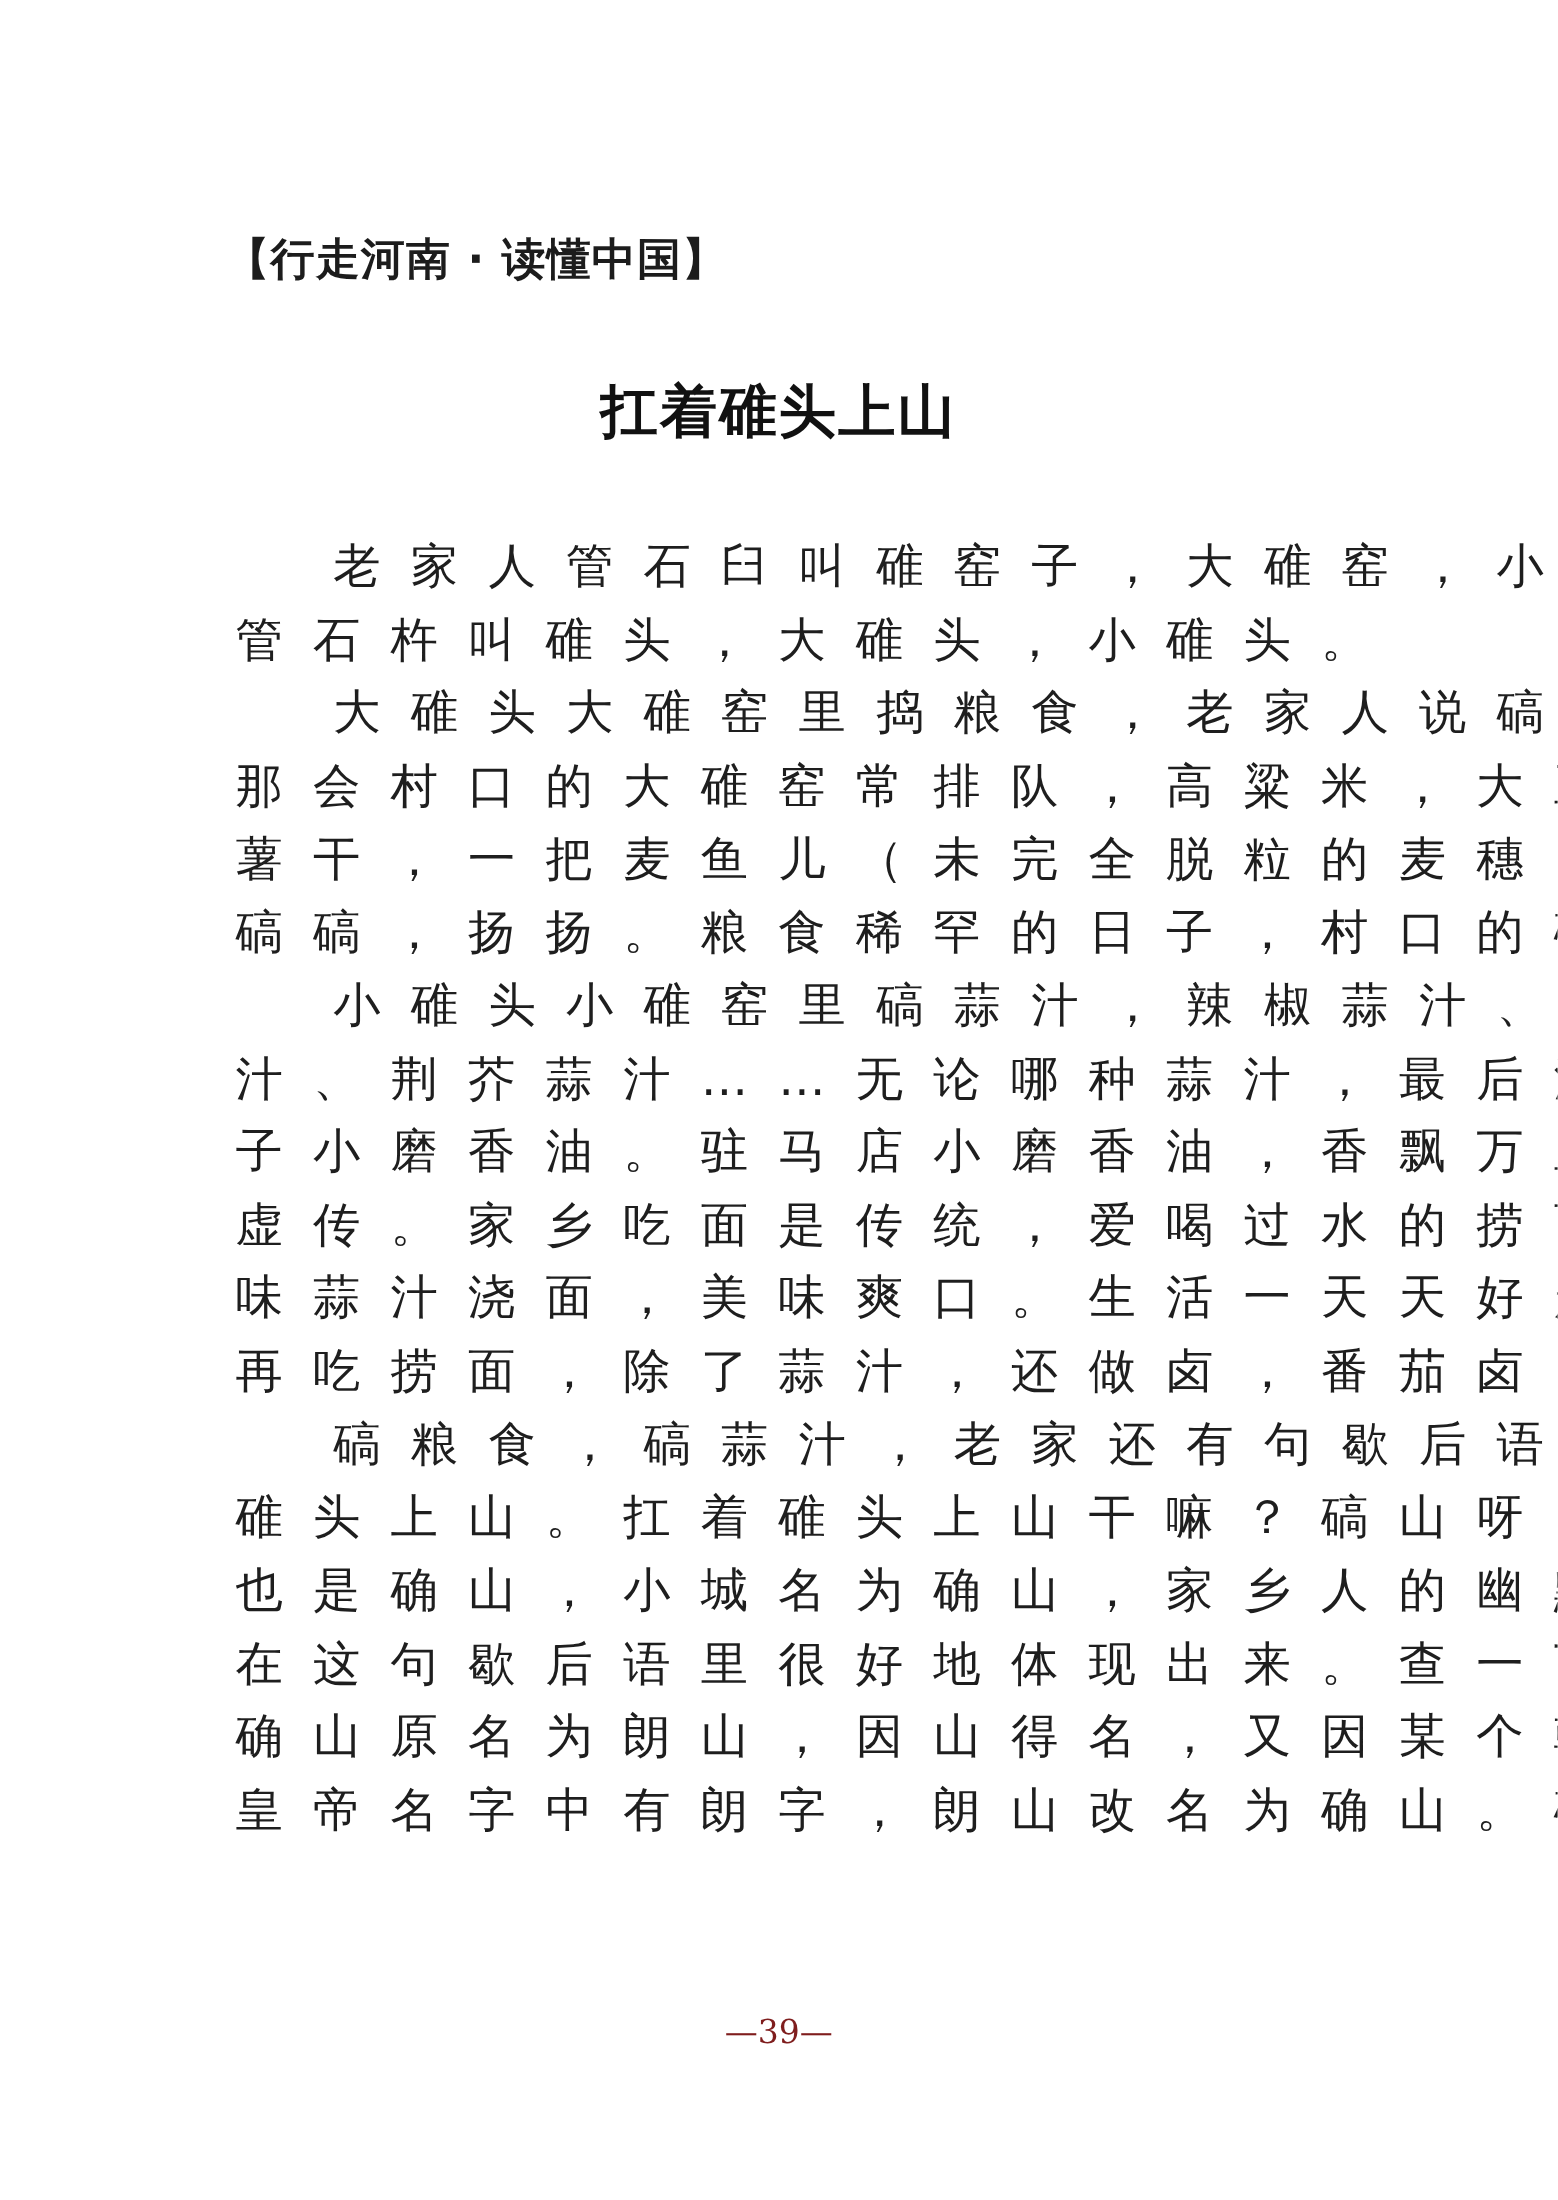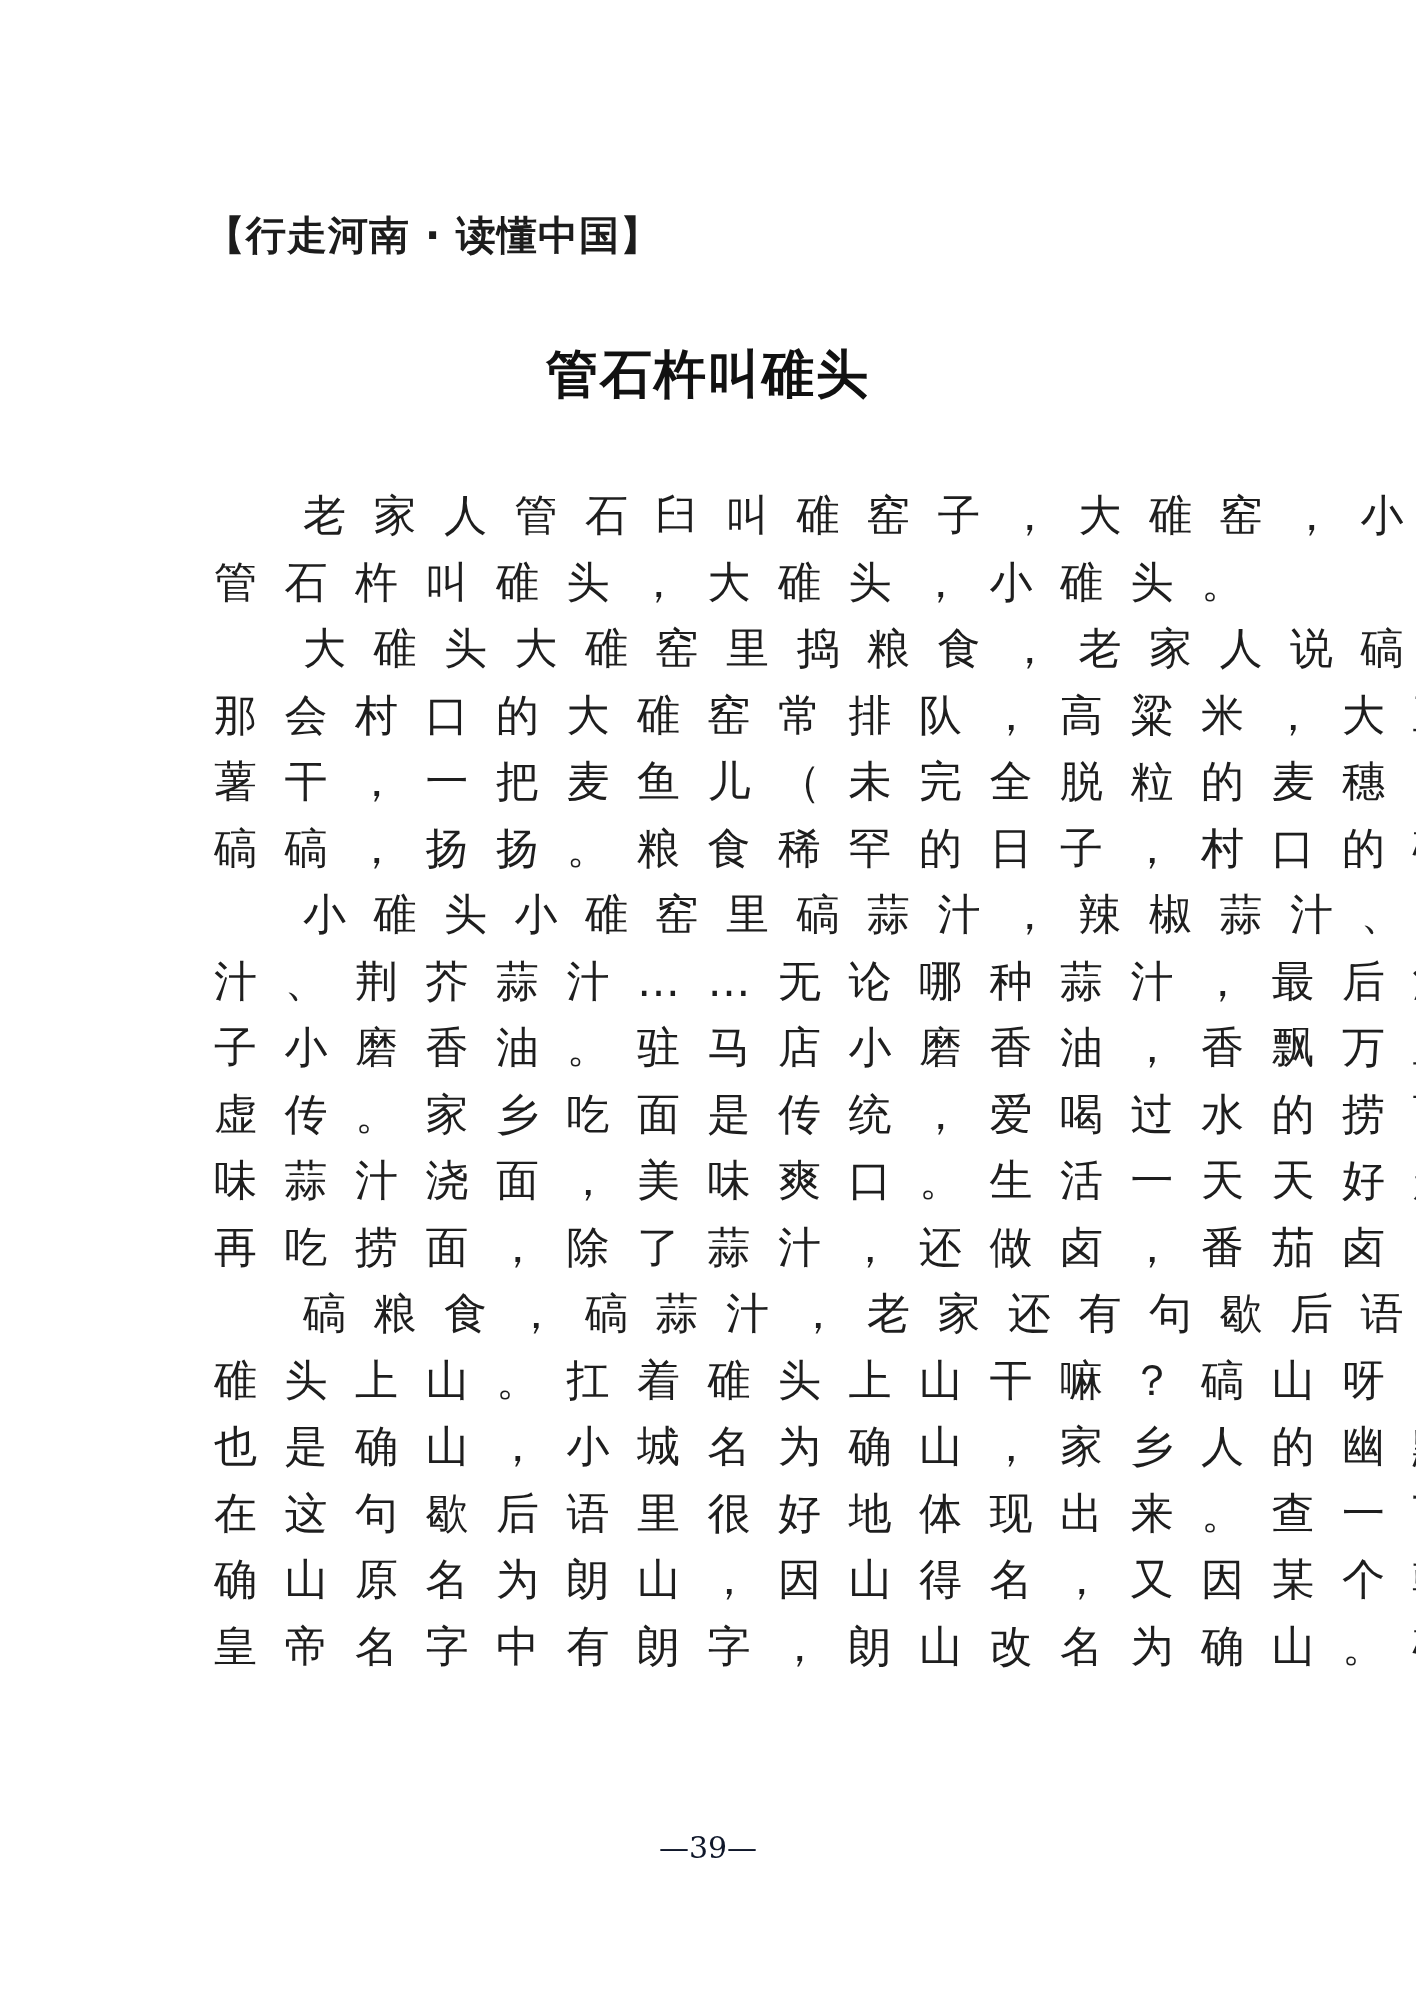--- a/index.html
+++ b/index.html
@@ -60,29 +60,29 @@
       padding-left: 89px;
     }
     .page-number {
       position: absolute;
       left: 0;
       width: 1416px;
       top: 1830px;
       text-align: center;
       font-family: "DejaVu Serif", "Liberation Serif", serif;
       font-size: 30px;
-      color: #0f172a;
+      color: #7f1d1d;
     }
   </style>
 </head>
 <body>
 
 <div class="column-tag">【行走河南 · 读懂中国】</div>
 
-<h1 class="article-title" style="margin:0;">管石杵叫碓头</h1>
+<h1 class="article-title" style="margin:0;">扛着碓头上山</h1>
 
 <div class="body-text">
   <span class="line indent">老家人管石臼叫碓窑子，大碓窑，小碓窑。</span>
   <span class="line">管石杵叫碓头，大碓头，小碓头。</span>
   <span class="line indent">大碓头大碓窑里捣粮食，老家人说碻粮食。</span>
   <span class="line">那会村口的大碓窑常排队，高粱米，大豆粒，红</span>
   <span class="line">薯干，一把麦鱼儿（未完全脱粒的麦穗）也挎去</span>
   <span class="line">碻碻，扬扬。粮食稀罕的日子，村口的碻击声不</span>
   <span class="line indent">小碓头小碓窑里碻蒜汁，辣椒蒜汁、十香蒜</span>
   <span class="line">汁、荆芥蒜汁……无论哪种蒜汁，最后滴上几滴</span>

